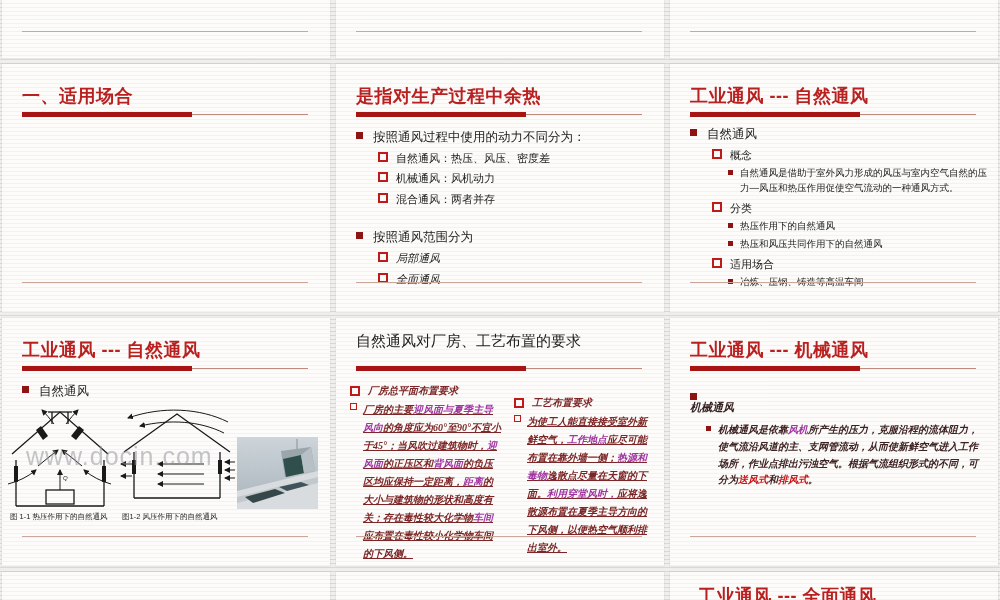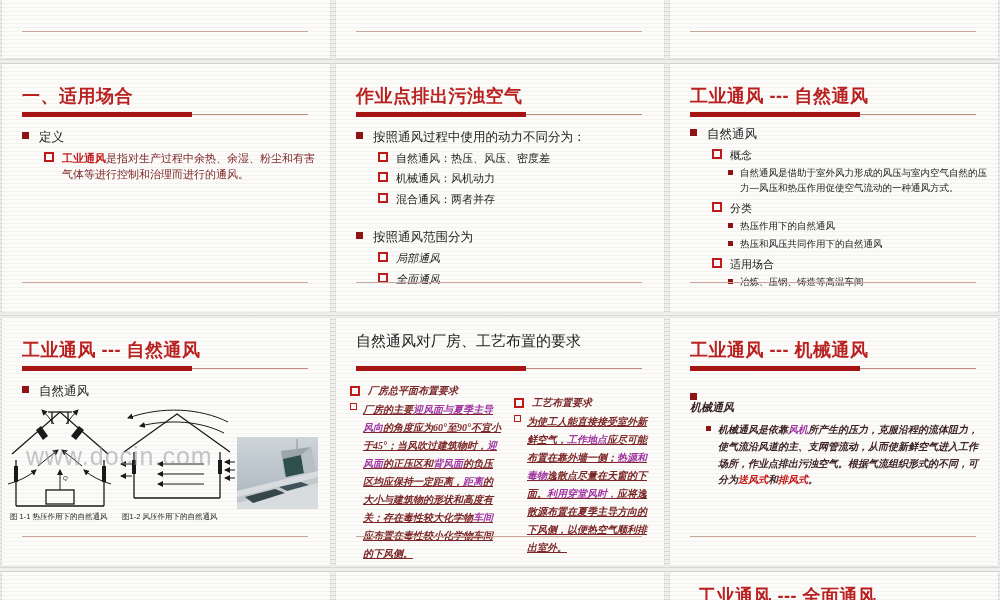--- a/index.html
+++ b/index.html
@@ -77,35 +77,25 @@
     <div class="footer-line"></div>
   </div>
 <div class="slide sliver c3">
     <div class="footer-line"></div>
   </div>
 
 <div class="slide r1 c1">
   <div class="title">一、适用场合</div>
   <div class="rule-thin"></div>
   <div class="rule-thick"></div>
-  <div class="body">
-    <div class="row l1">
-      <span class="b1"></span>
-      <span>定义</span>
-    </div>
-    <div class="row l2">
-      <span class="b2"></span>
-      <span><span class="term">工业通风</span><span class="maroon">是指对生产过程中余热、余湿、粉尘和有害气体等进行控制和治理而进行的通风。</span></span>
-    </div>
-  </div>
   <div class="footer-line"></div>
 </div>
 
 <div class="slide r1 c2">
-  <div class="title">作业点排出污浊空气</div>
+  <div class="title">是指对生产过程中余热</div>
   <div class="rule-thin"></div>
   <div class="rule-thick"></div>
   <div class="body">
     <div class="row l1">
       <span class="b1"></span>
       <span>按照通风过程中使用的动力不同分为：</span>
     </div>
     <div class="row l2">
       <span class="b2"></span>
       <span>自然通风：热压、风压、密度差</span>

